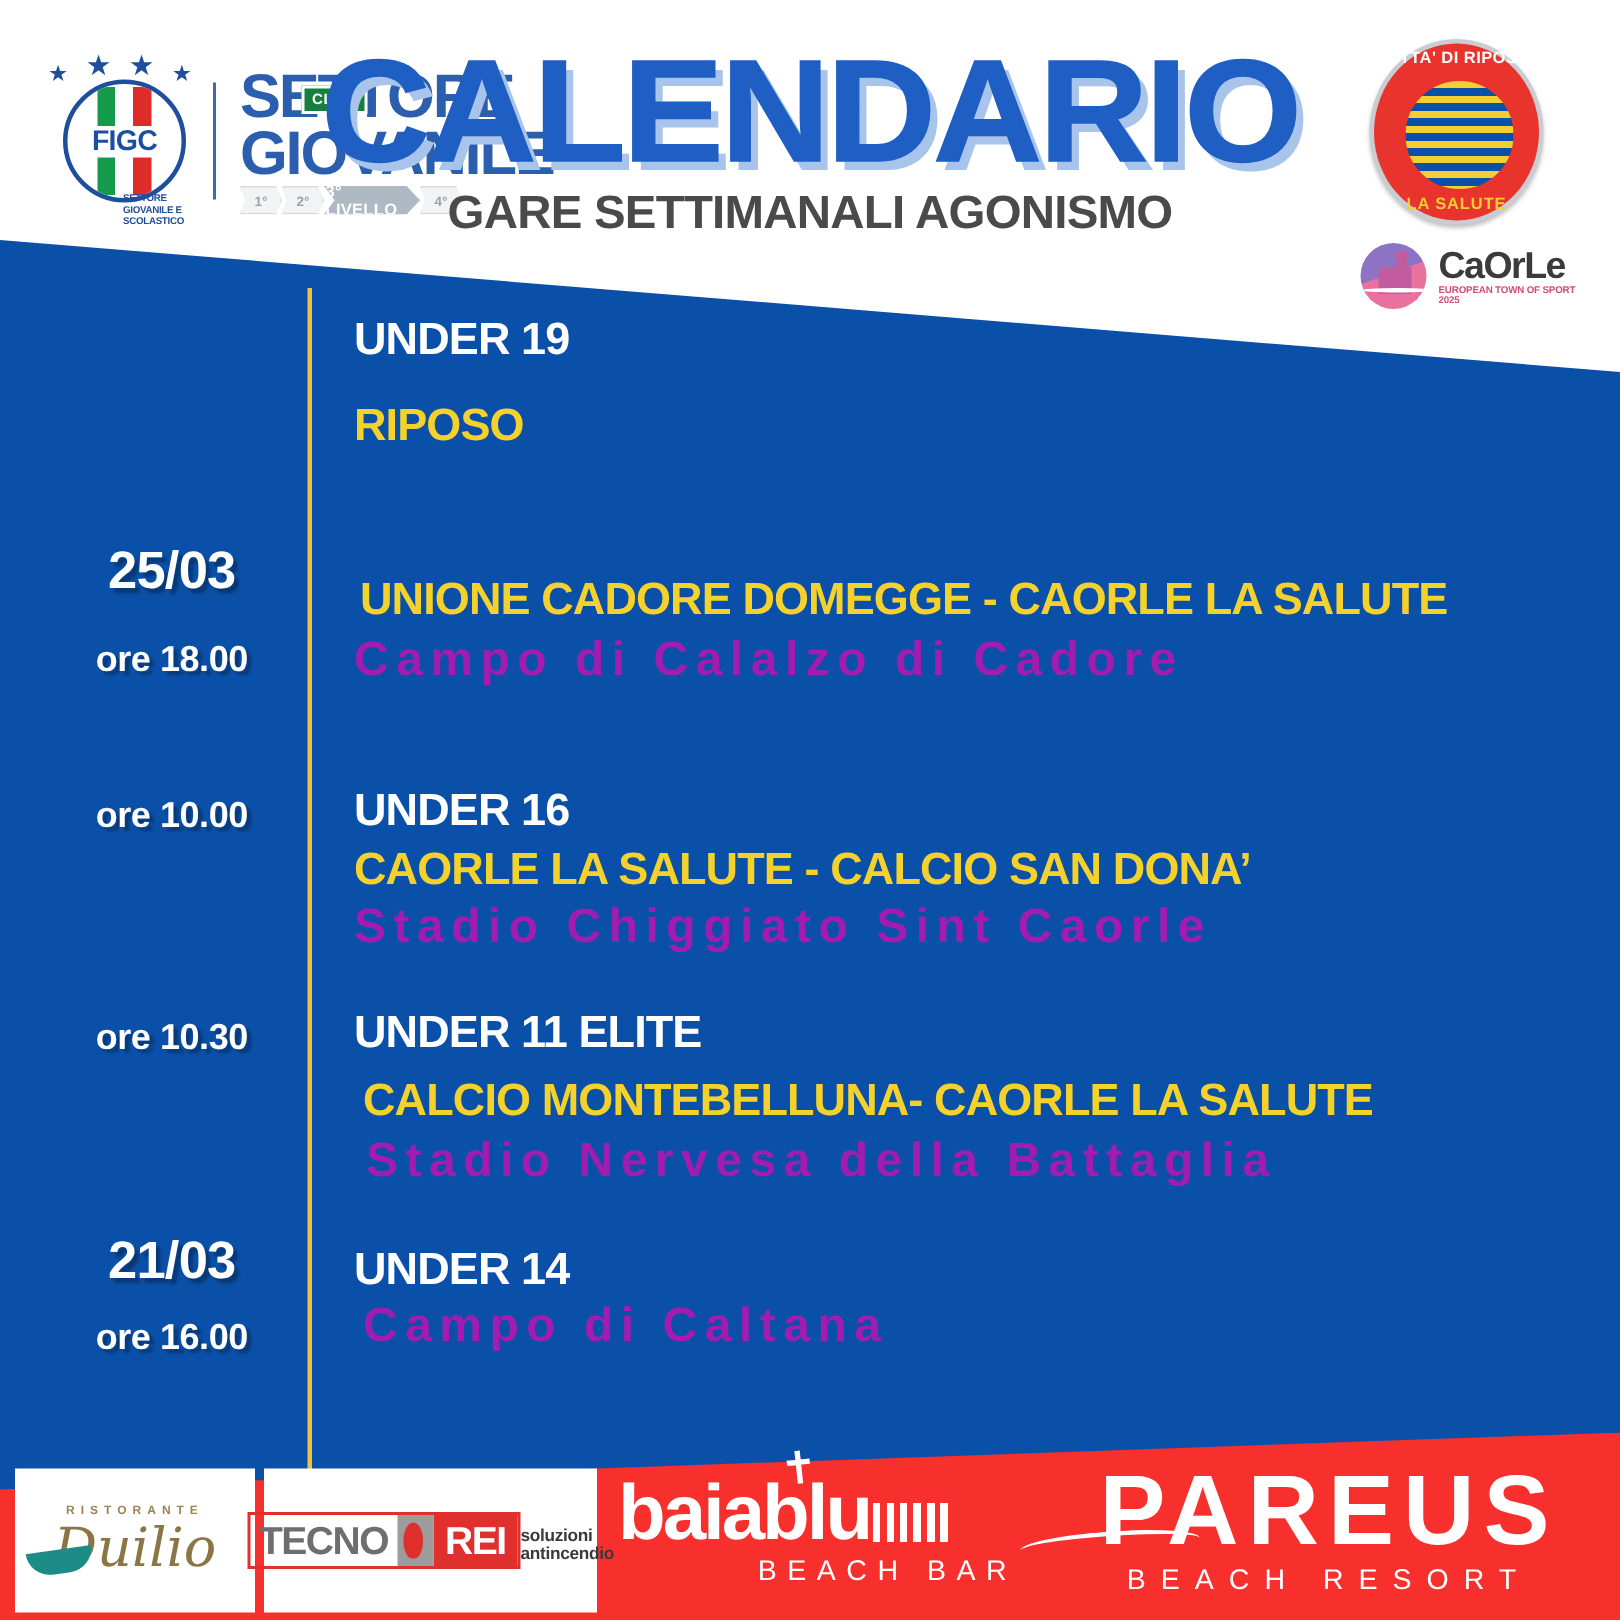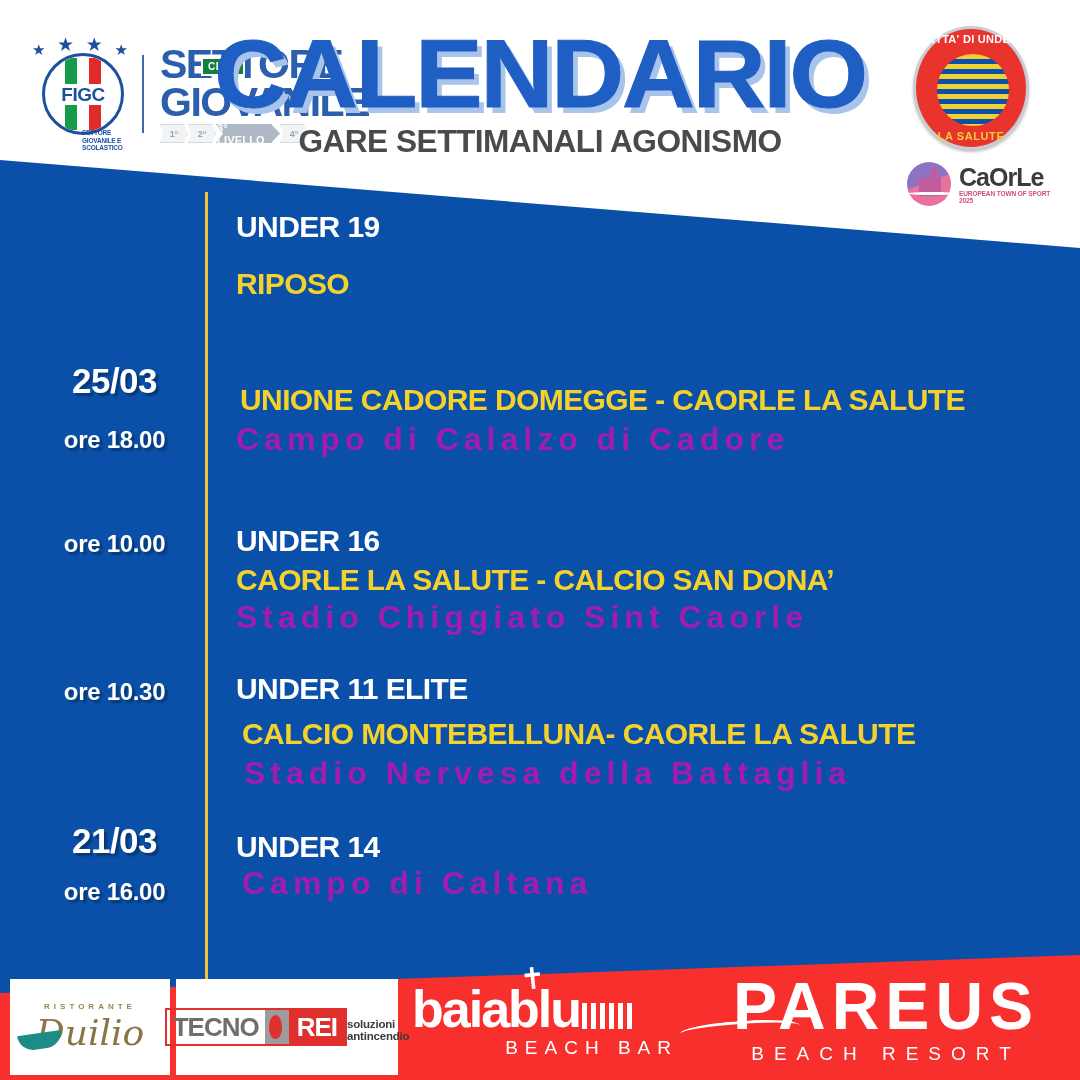--- a/index.html
+++ b/index.html
@@ -188,21 +188,21 @@
     </div>
 
     <div class="title-wrap">
       <div class="calendario">CALENDARIO</div>
       <div class="sottotitolo">GARE SETTIMANALI AGONISMO</div>
     </div>
 
     <div class="crest">
       <div class="crest-outer"></div>
       <div class="crest-inner"></div>
-      <div class="crest-top">CITTA' DI UNDER</div>
+      <div class="crest-top">CITTA' DI RIPOSO</div>
       <div class="crest-bot">LA SALUTE</div>
     </div>
 
     <div class="caorle-logo">
       <div class="cl-mark">
         <div class="cl-circ">
           <div class="cl-house"></div>
           <div class="cl-tower"></div>
           <div class="cl-wave w2"></div>
           <div class="cl-wave"></div>

